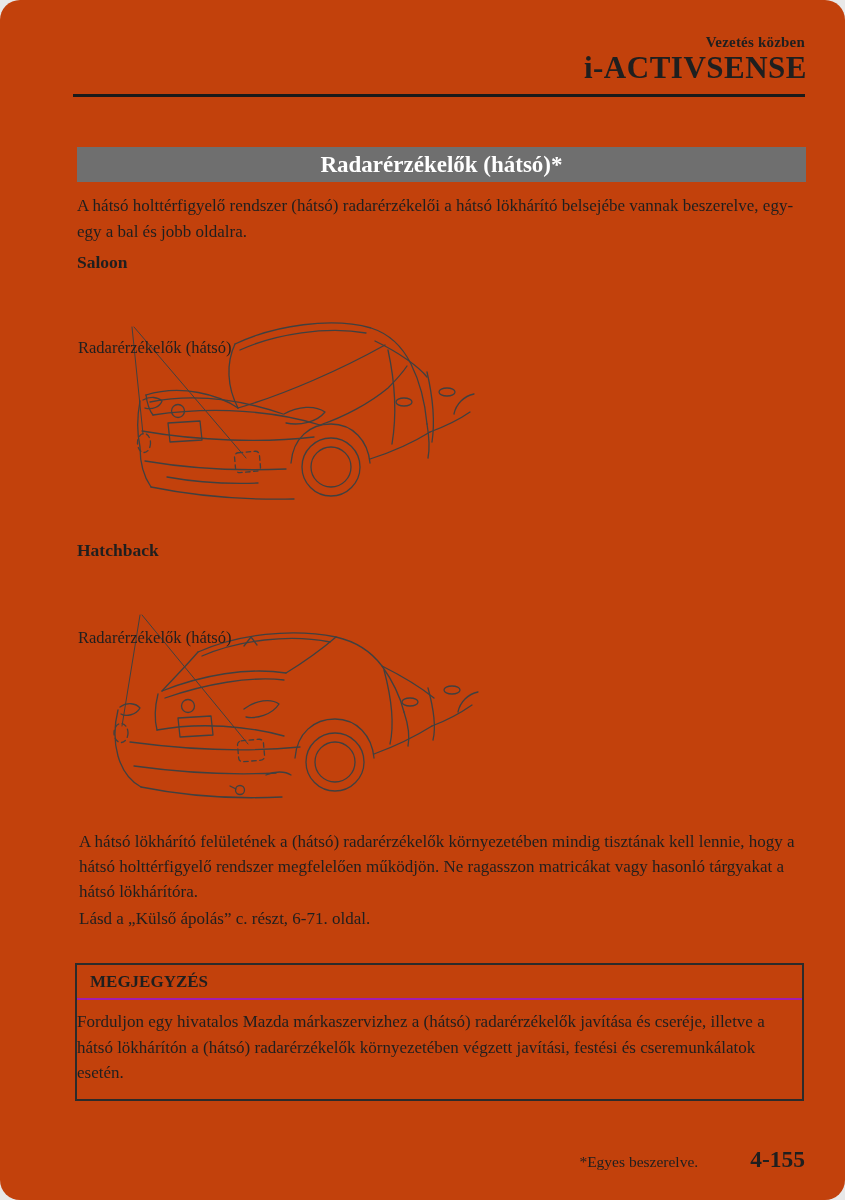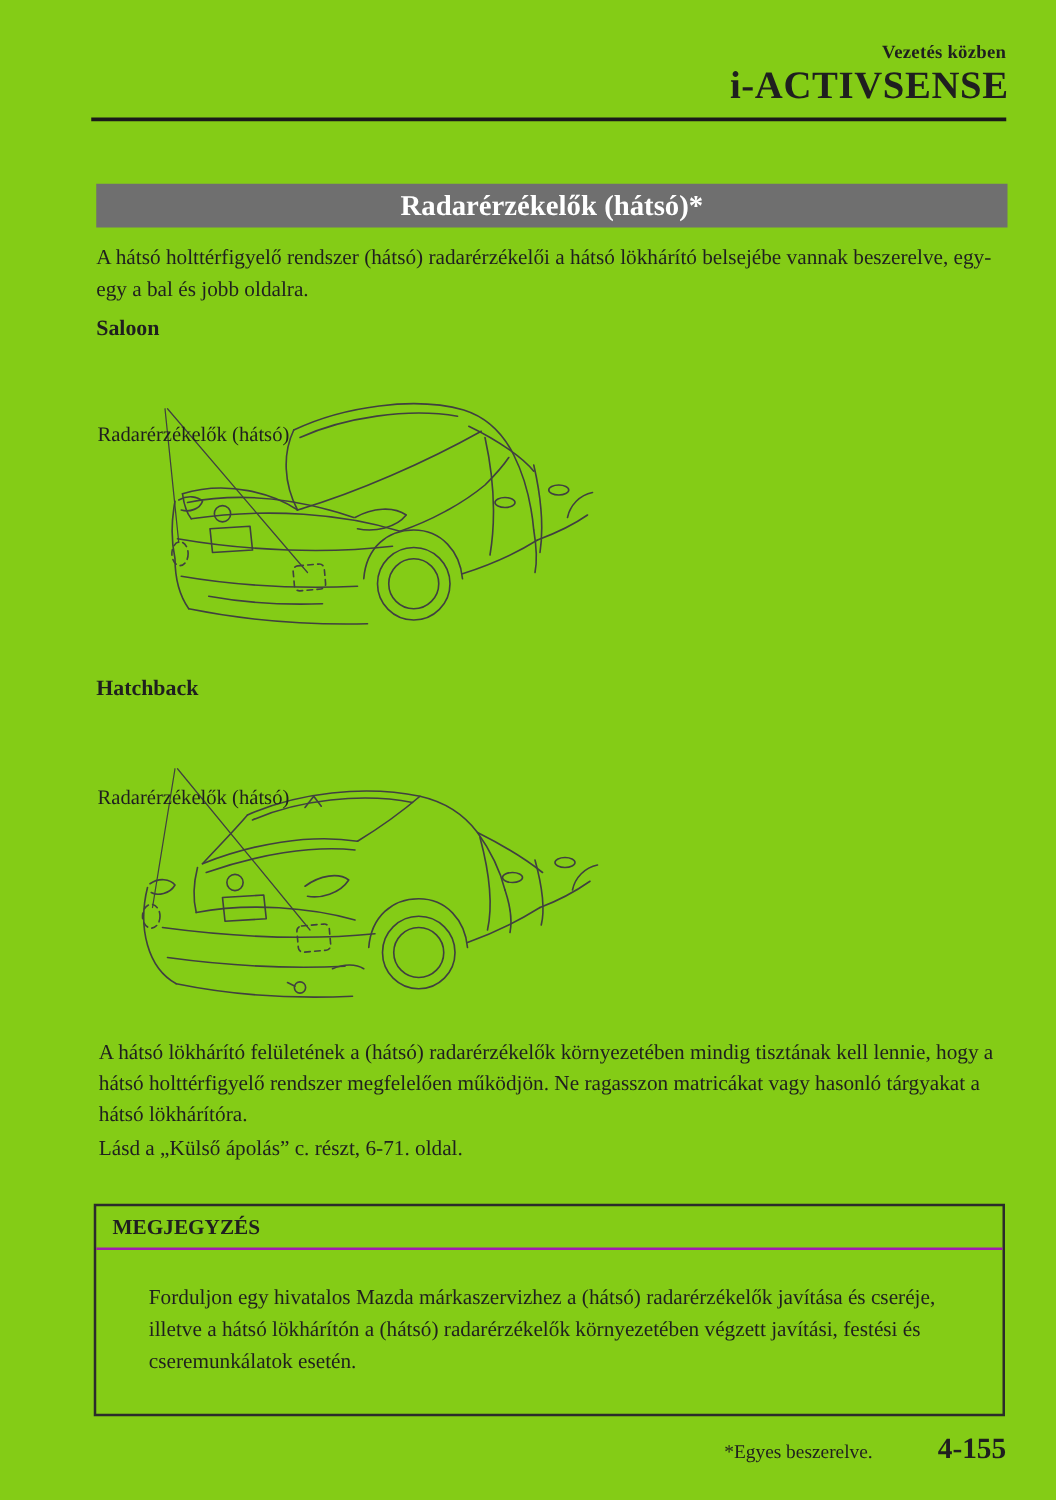--- a/index.html
+++ b/index.html
@@ -1,23 +1,24 @@
 <!DOCTYPE html>
 <html><head>
 <meta charset="utf-8">
 <style>
   html,body{margin:0;padding:0;background:#e8e8e8;}
   .page{
     position:relative;
     width:845px;height:1200px;
-    background:#84cc16;
+    background:#c2410c;
     font-family:"Liberation Serif","DejaVu Serif",serif;
     color:#1f1f1f;
     overflow:hidden;
     margin:0 auto;
+    border-radius:20px;
   }
   .kicker{
     position:absolute;top:34px;right:40px;
     font-size:15px;font-weight:bold;letter-spacing:.2px;
   }
   .doc-title{
     position:absolute;top:50px;right:38px;margin:0;
     font-size:31px;font-weight:bold;letter-spacing:.5px;
   }
   .rule{
@@ -56,21 +57,21 @@
   .note-box{
     position:absolute;top:963px;left:75px;width:729px;
     border:2px solid #2b2b2b;box-sizing:border-box;
   }
   .note-title{
     font-size:17px;font-weight:bold;
     padding:7px 13px 6px 13px;
     border-bottom:2px solid #a21caf;
   }
   .note-body{
-    margin:16px;padding:9px 13px 13px 26px;
+    margin:0;padding:9px 13px 13px 0;
     font-size:17px;line-height:25.5px;
   }
   .page-footer{
     position:absolute;top:1146px;right:40px;
     display:flex;align-items:baseline;gap:52px;
   }
   .foot-note{font-size:15.5px;}
   .page-num{font-size:23.5px;font-weight:bold;}
   .car-art{stroke:#404040;fill:none;stroke-width:1.3;stroke-linecap:round;stroke-linejoin:round;}
   .leader{stroke-width:1;}

